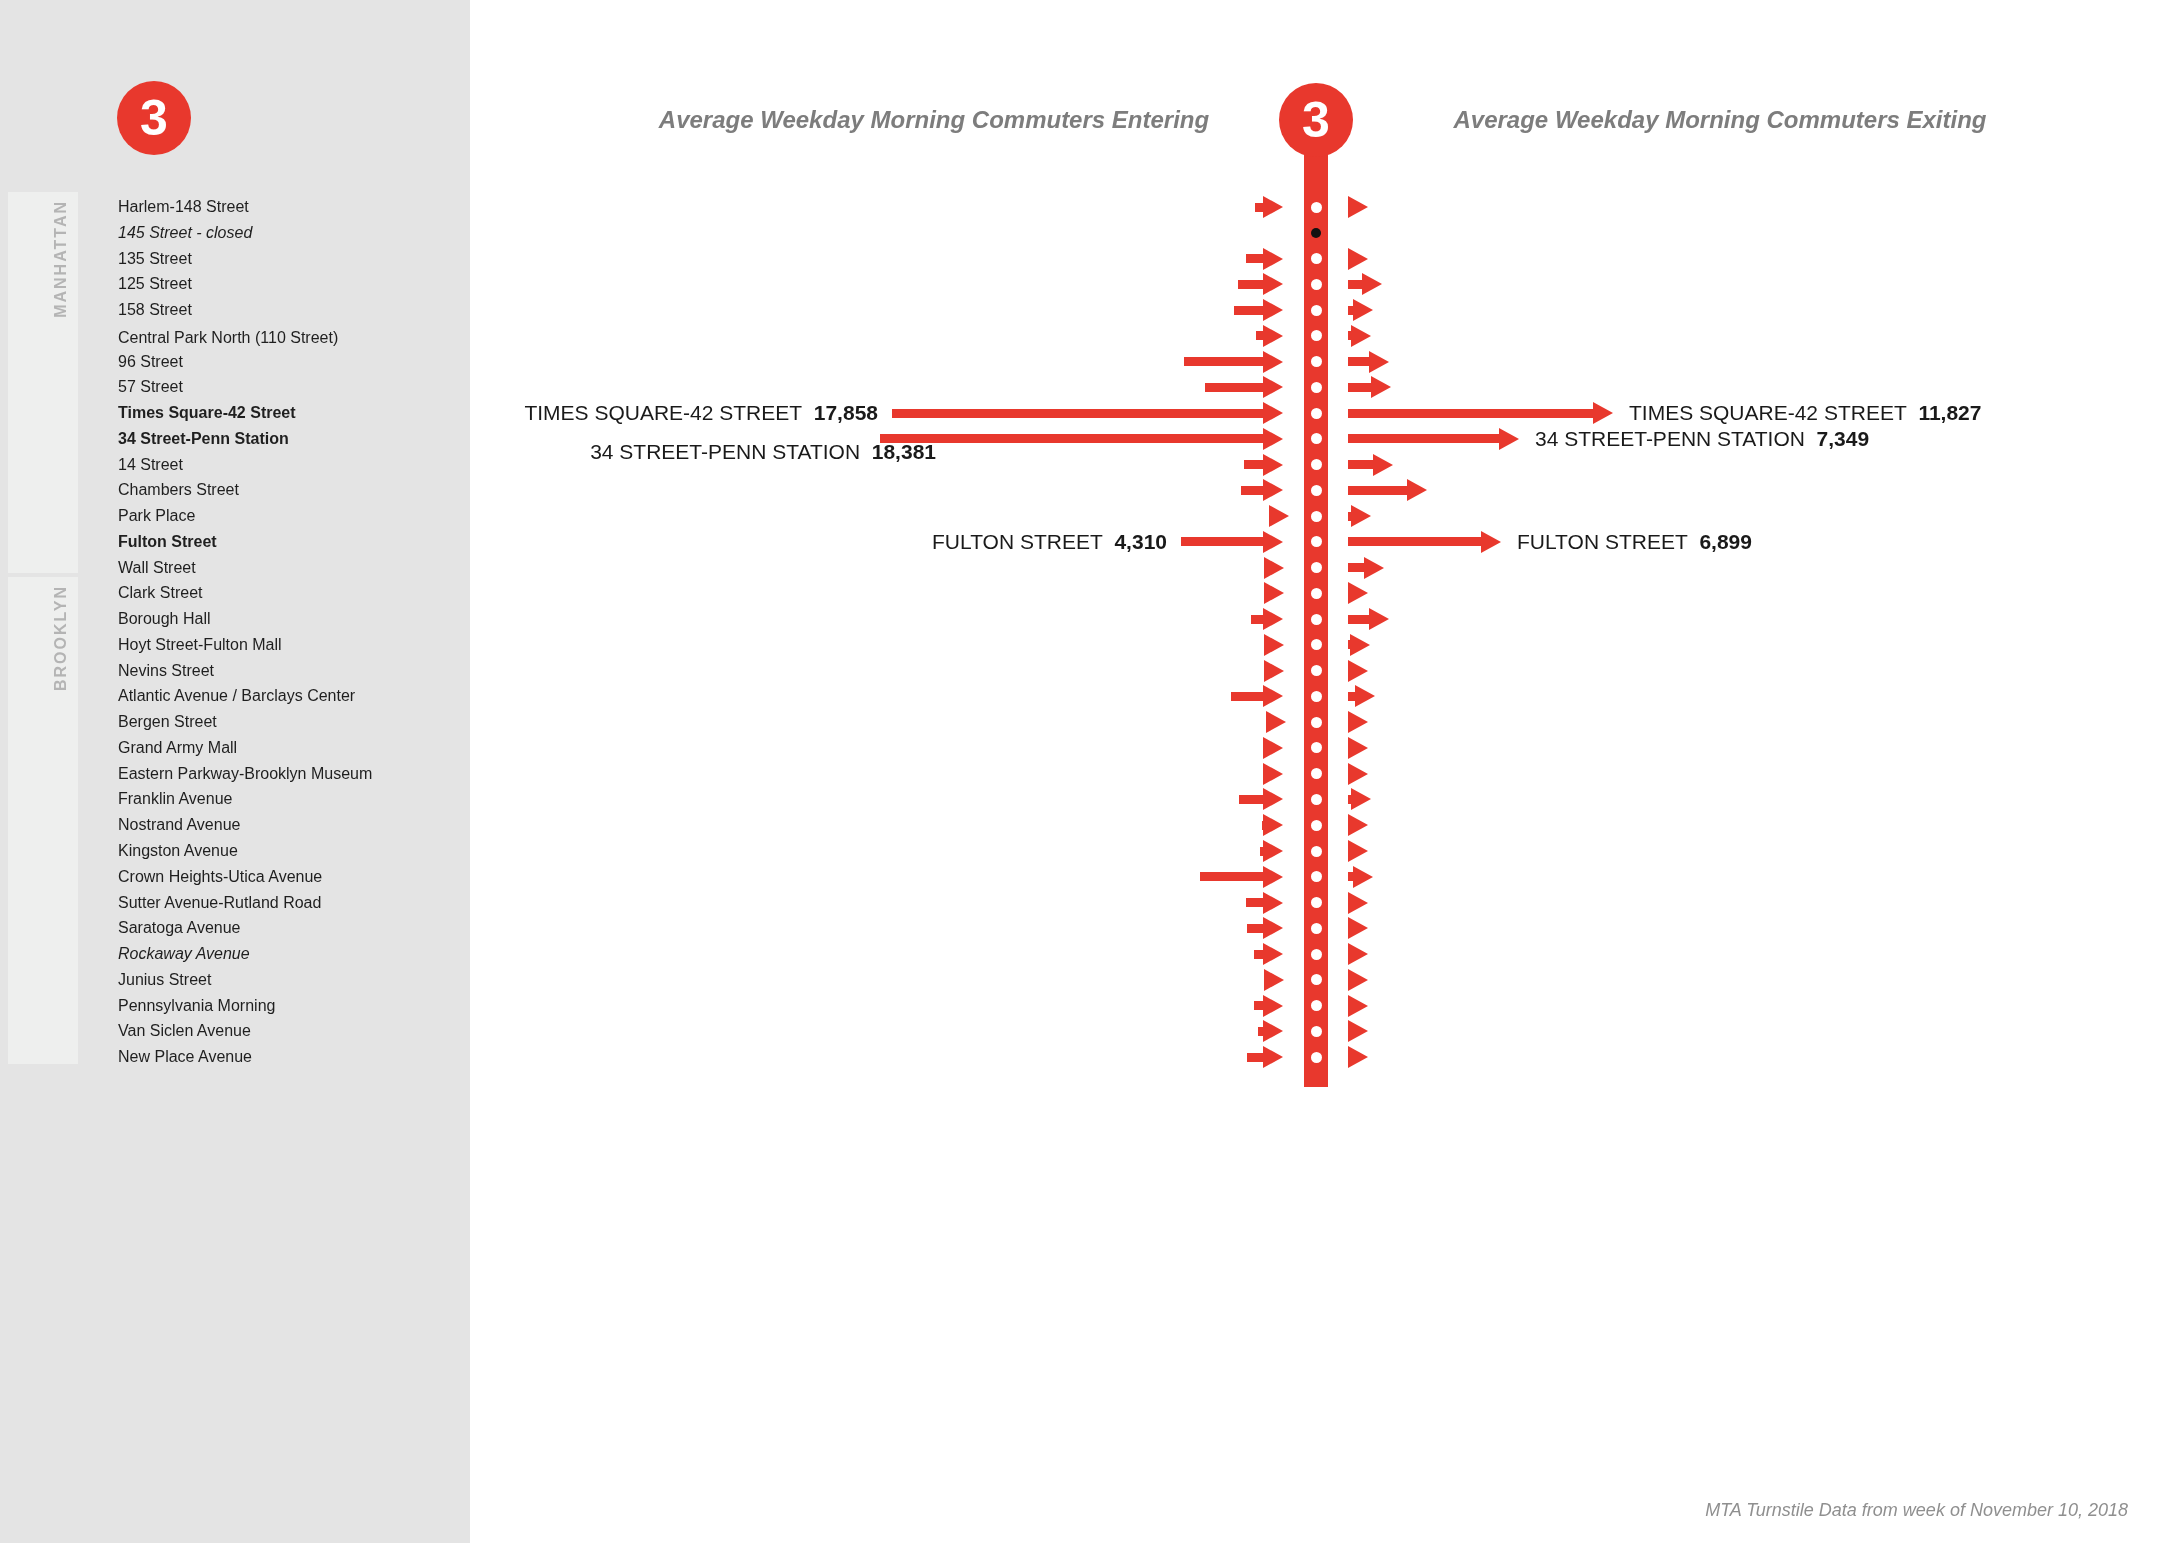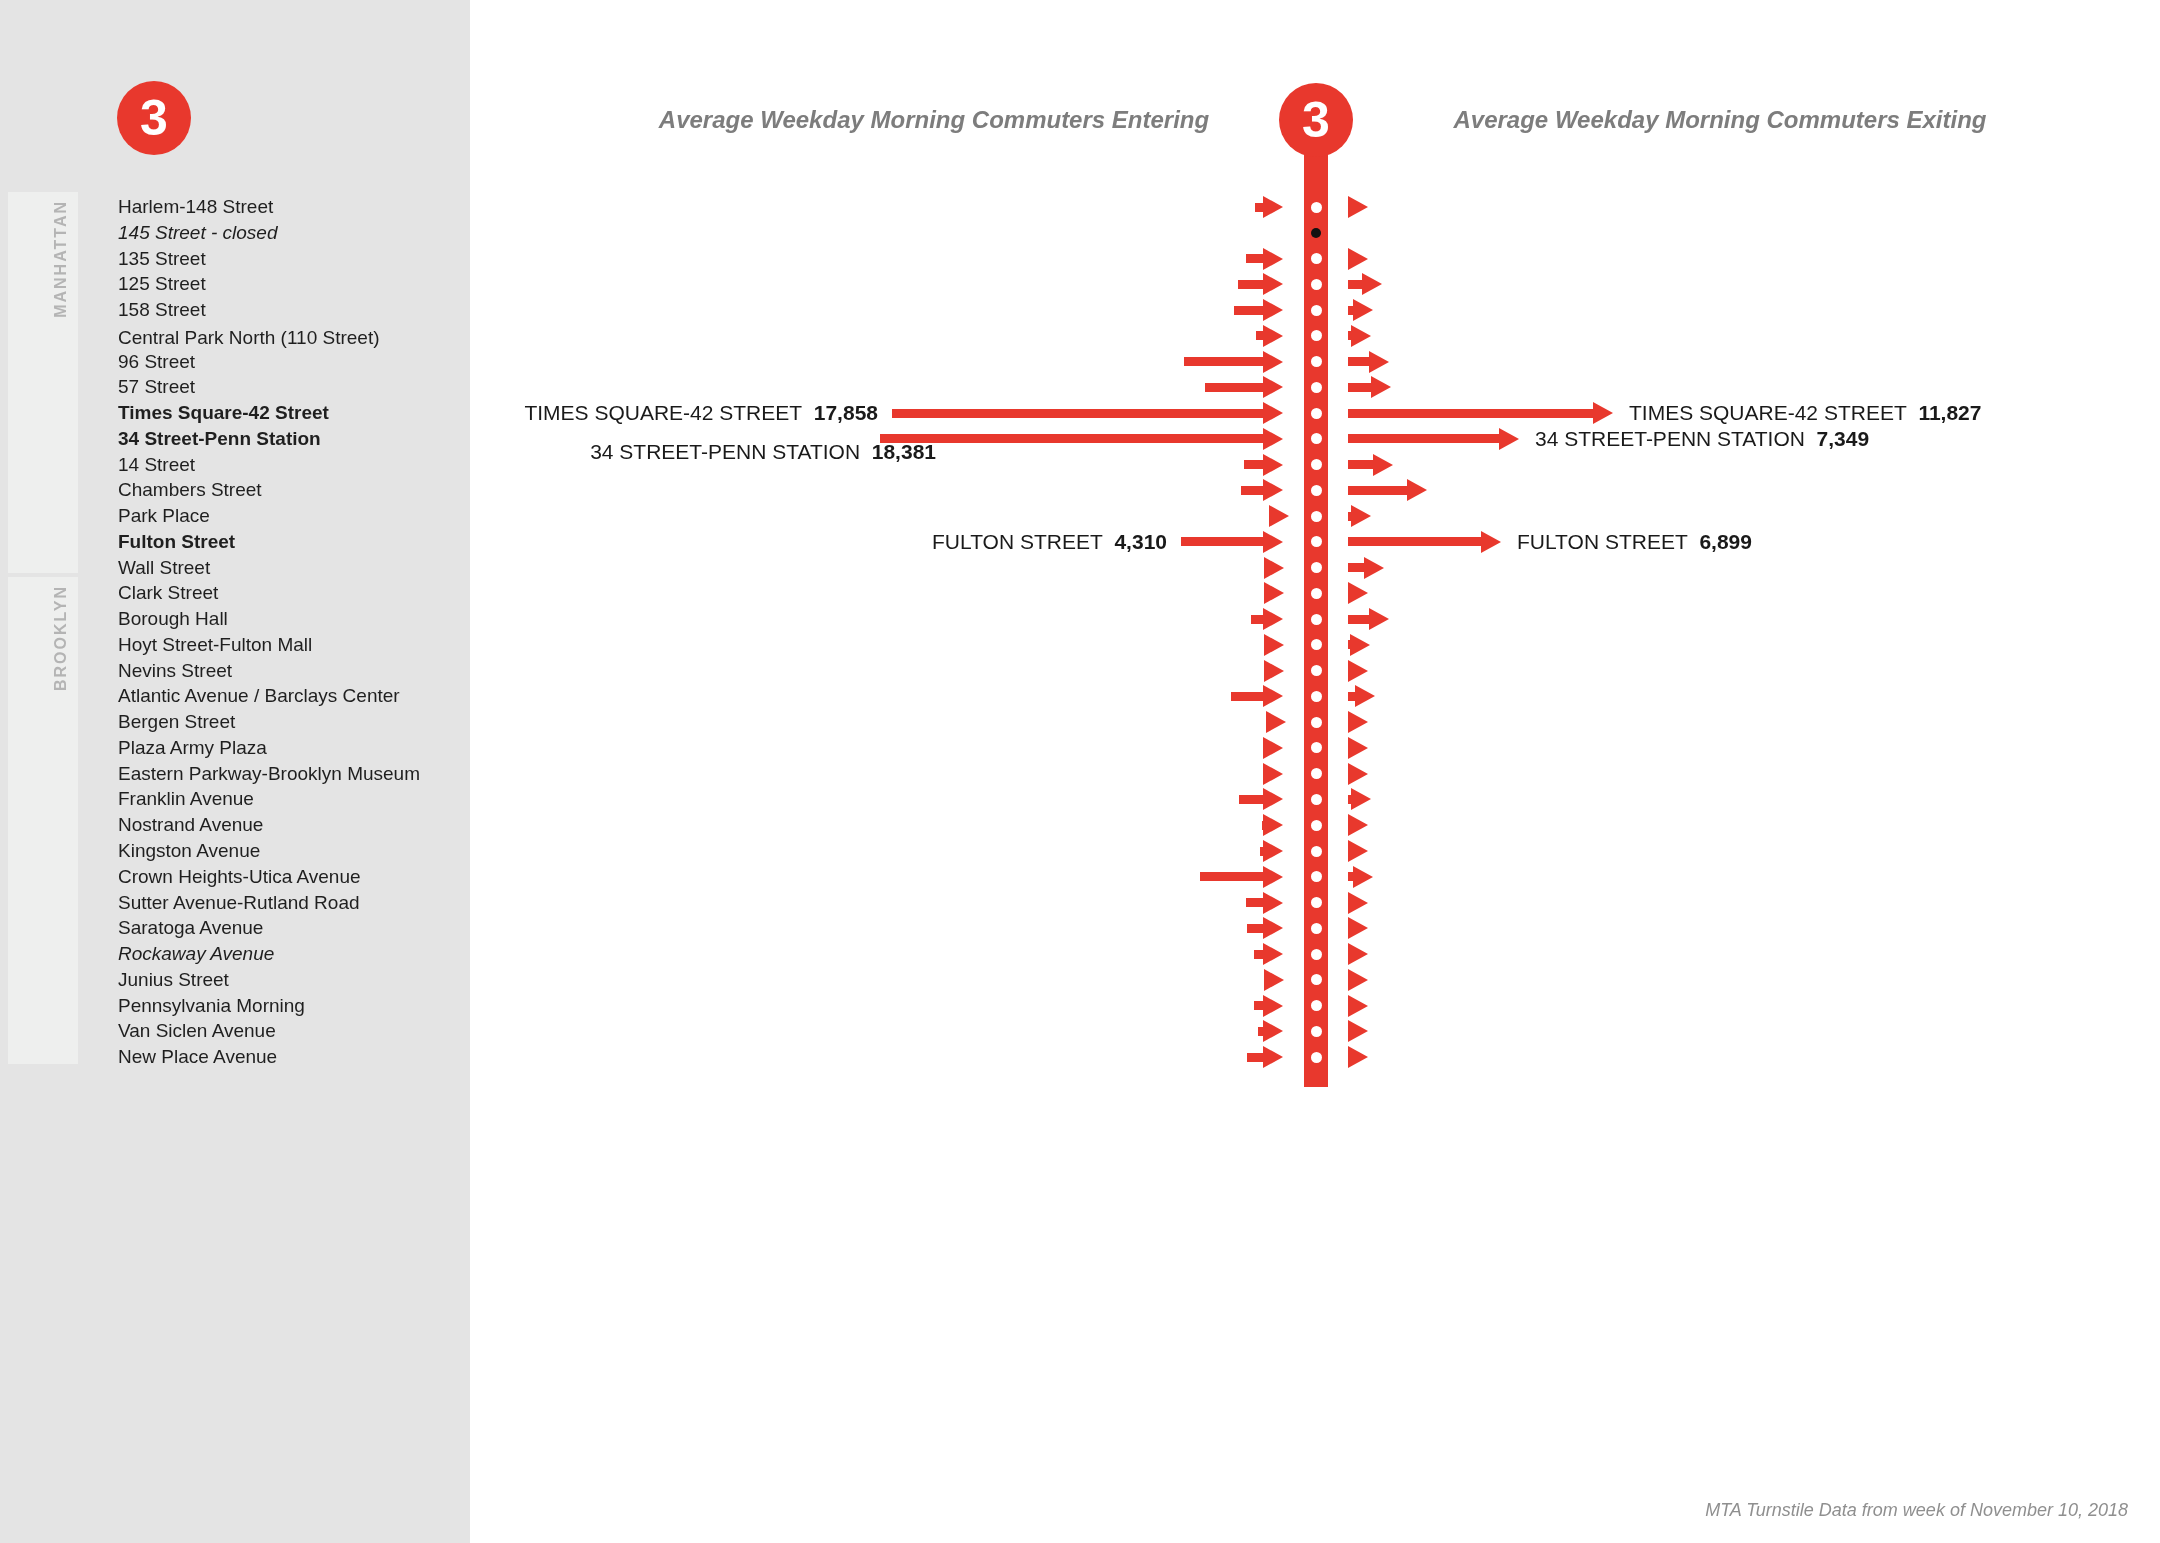--- a/index.html
+++ b/index.html
@@ -19,21 +19,21 @@
     rotate:180deg;color:#b4b4b4;font-size:16px;font-weight:bold;letter-spacing:2px;
     height:auto;
   }
   .badge{
     position:absolute;border-radius:50%;background:#e8382d;color:#ffffff;
     display:flex;align-items:center;justify-content:center;font-weight:bold;
   }
   .sidebar-badge{left:117px;top:81px;width:74px;height:74px;font-size:50px;}
   .station-item{
     position:absolute;left:118px;height:24px;line-height:24px;
-    font-size:19px;color:#1f1f1f;white-space:nowrap;
+    font-size:16px;color:#1f1f1f;white-space:nowrap;
   }
   .station-item.bold{font-weight:bold;}
   .station-item.closed{font-style:italic;}
   
   .chart-title{
     position:absolute;top:104px;height:32px;line-height:32px;
     font-size:24px;font-weight:bold;font-style:italic;color:#7d7d7d;
     text-align:center;white-space:nowrap;
   }
   .title-left{left:634px;width:600px;}
@@ -87,21 +87,21 @@
       <div class="station-item" style="top: 478.36px;">Chambers Street</div>
       <div class="station-item" style="top: 504.12px;">Park Place</div>
       <div class="station-item bold" style="top: 529.88px;">Fulton Street</div>
       <div class="station-item" style="top: 555.64px;">Wall Street</div>
       <div class="station-item" style="top: 581.4px;">Clark Street</div>
       <div class="station-item" style="top: 607.16px;">Borough Hall</div>
       <div class="station-item" style="top: 632.92px;">Hoyt Street-Fulton Mall</div>
       <div class="station-item" style="top: 658.68px;">Nevins Street</div>
       <div class="station-item" style="top: 684.44px;">Atlantic Avenue / Barclays Center</div>
       <div class="station-item" style="top: 710.2px;">Bergen Street</div>
-      <div class="station-item" style="top: 735.96px;">Plaza Army Plaza</div>
+      <div class="station-item" style="top: 735.96px;">Grand Army Mall</div>
       <div class="station-item" style="top: 761.72px;">Eastern Parkway-Brooklyn Museum</div>
       <div class="station-item" style="top: 787.48px;">Franklin Avenue</div>
       <div class="station-item" style="top: 813.24px;">Nostrand Avenue</div>
       <div class="station-item" style="top: 839px;">Kingston Avenue</div>
       <div class="station-item" style="top: 864.76px;">Crown Heights-Utica Avenue</div>
       <div class="station-item" style="top: 890.52px;">Sutter Avenue-Rutland Road</div>
       <div class="station-item" style="top: 916.28px;">Saratoga Avenue</div>
       <div class="station-item" style="top: 942.04px; font-style: italic;">Rockaway Avenue</div>
       <div class="station-item" style="top: 967.8px;">Junius Street</div>
       <div class="station-item" style="top: 993.56px;">Pennsylvania Morning</div>

